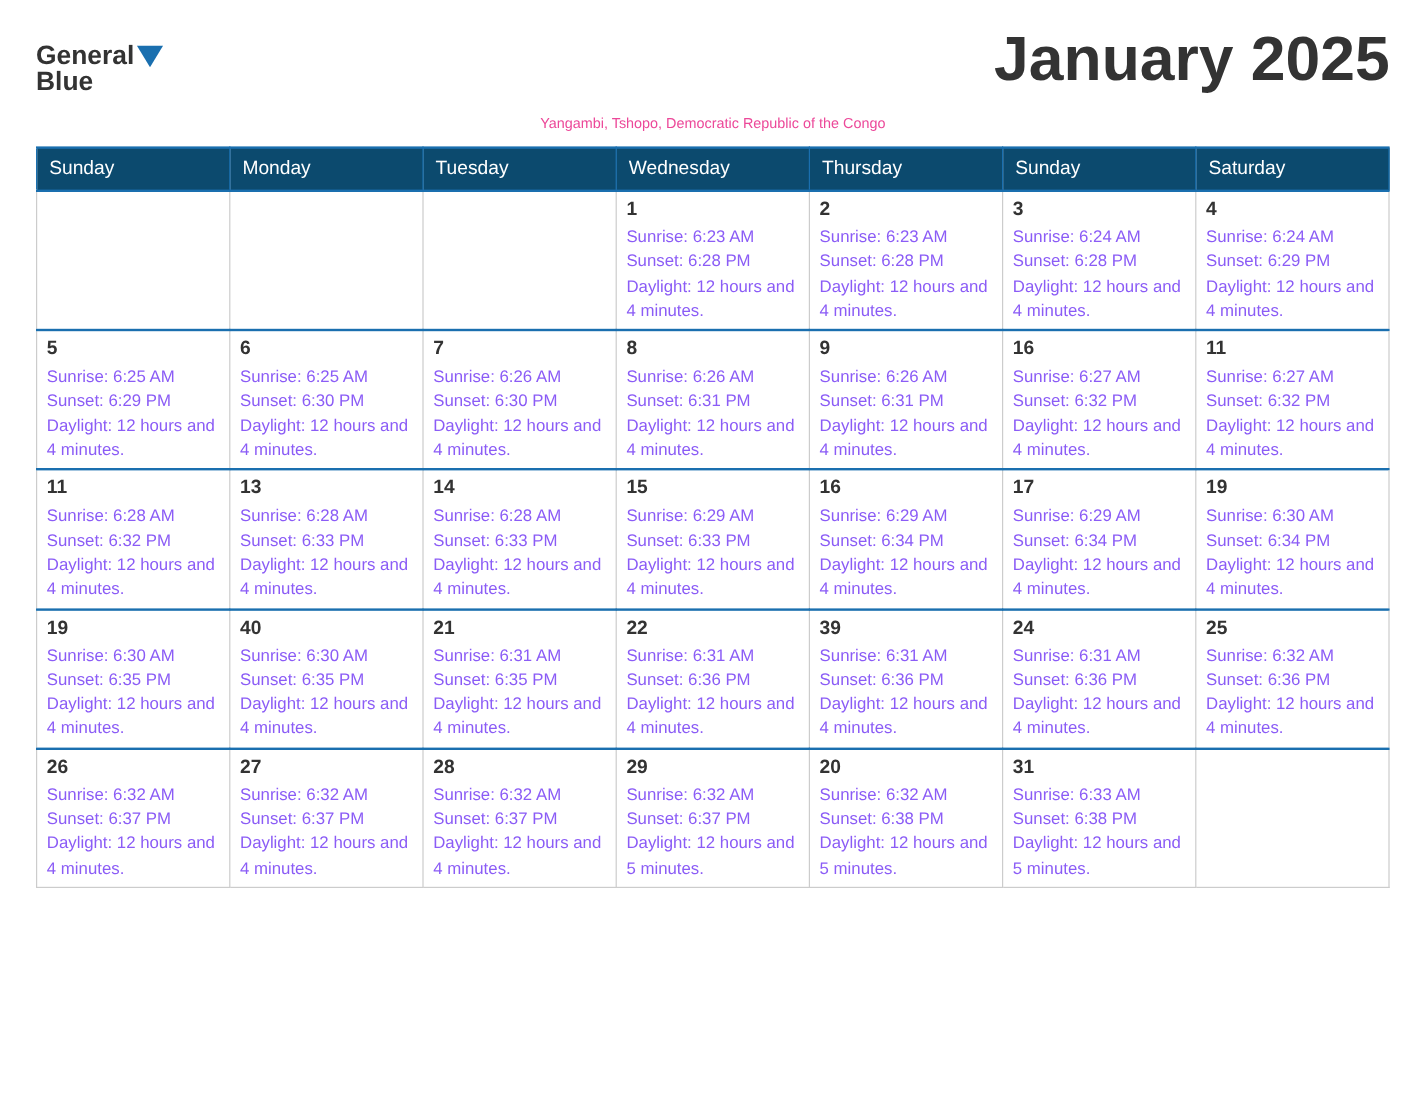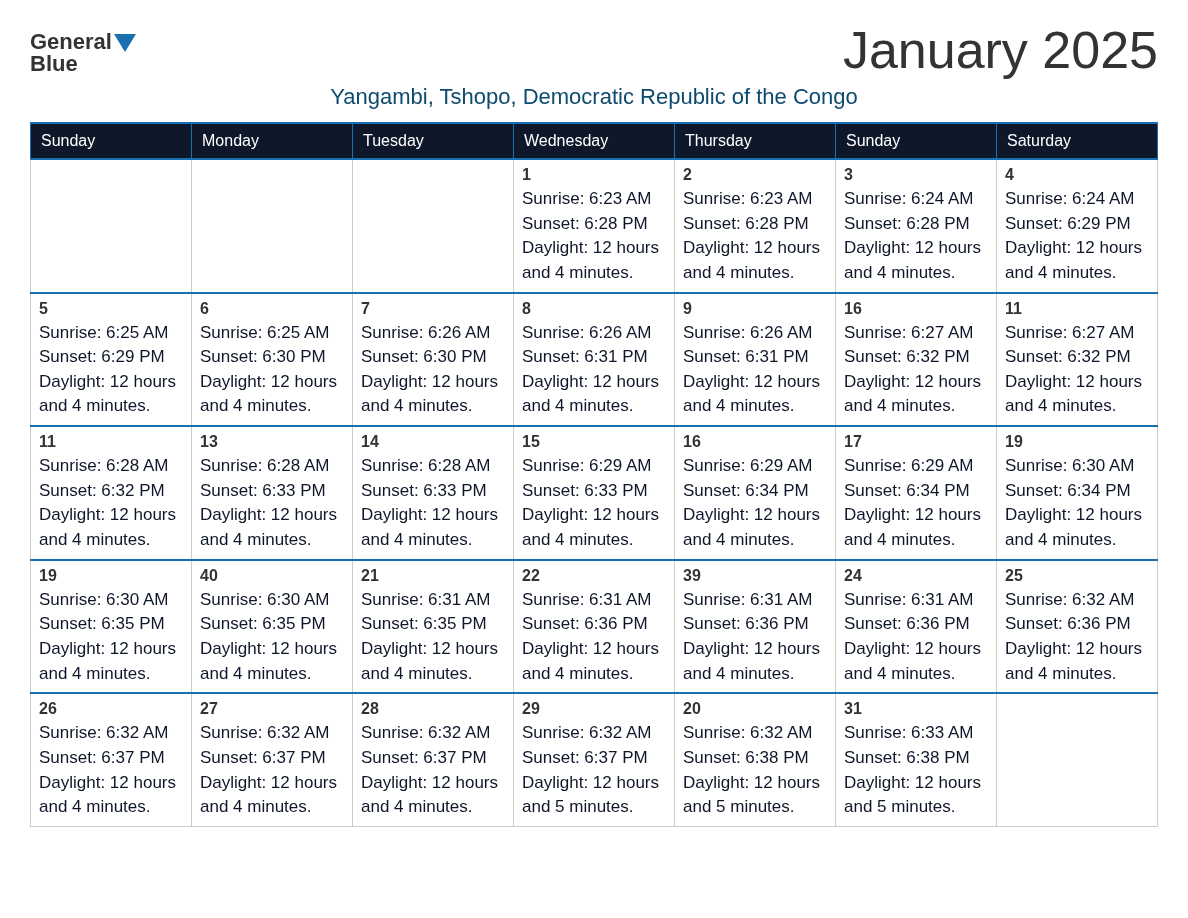--- a/index.html
+++ b/index.html
@@ -7,58 +7,58 @@
       font-family: Arial, Helvetica, sans-serif;
       background: #fff;
       color: #333;
       width: 1188px;
       min-height: 918px;
       padding: 20px 30px;
     }
     .header {
       display: flex;
       justify-content: space-between;
-      align-items: center;
-      margin-bottom: 4px;
+      align-items: flex-end;
+      margin-bottom: 16px;
     }
     .logo {
       display: flex;
       flex-direction: column;
       align-items: flex-start;
       padding-top: 5px;
     }
     .logo-text {
       font-size: 22px;
       font-weight: bold;
       color: #333;
       line-height: 1;
     }
     .logo-top-line {
       display: flex;
       align-items: center;
     }
     .month-title {
       font-size: 52px;
-      font-weight: normal;
+      font-weight: bold;
       color: #333;
       text-align: right;
     }
     .subtitle {
       text-align: center;
-      font-size: 22px;
-      color: #0c4a6e;
+      font-size: 12px;
+      color: #ec4899;
       margin-bottom: 12px;
     }
     .calendar {
       width: 100%;
       border-collapse: collapse;
       border: 1px solid #1a6faf;
     }
     .calendar th {
-      background-color: #0f172a;
+      background-color: #0c4a6e;
       color: #fff;
       font-size: 16px;
       font-weight: normal;
       padding: 8px 10px;
       text-align: left;
       border: 1px solid #1a6faf;
       margin-left: 13px;
     }
     .calendar td {
       vertical-align: top;
@@ -72,23 +72,23 @@
     .calendar tr {
       border-top: 2px solid #1a6faf;
     }
     .day-num {
       font-size: 16px;
       font-weight: bold;
       display: block;
       margin-bottom: 3px;
     }
     .day-info {
-      font-size: 17px;
+      font-size: 14px;
       line-height: 1.45;
-      color: #0f172a;
+      color: #8b5cf6;
     }
     .empty-cell {
       background: #fff;
     }
   </style>
 </head>
 <body>
 
 <div class="header">
   <div class="logo">

